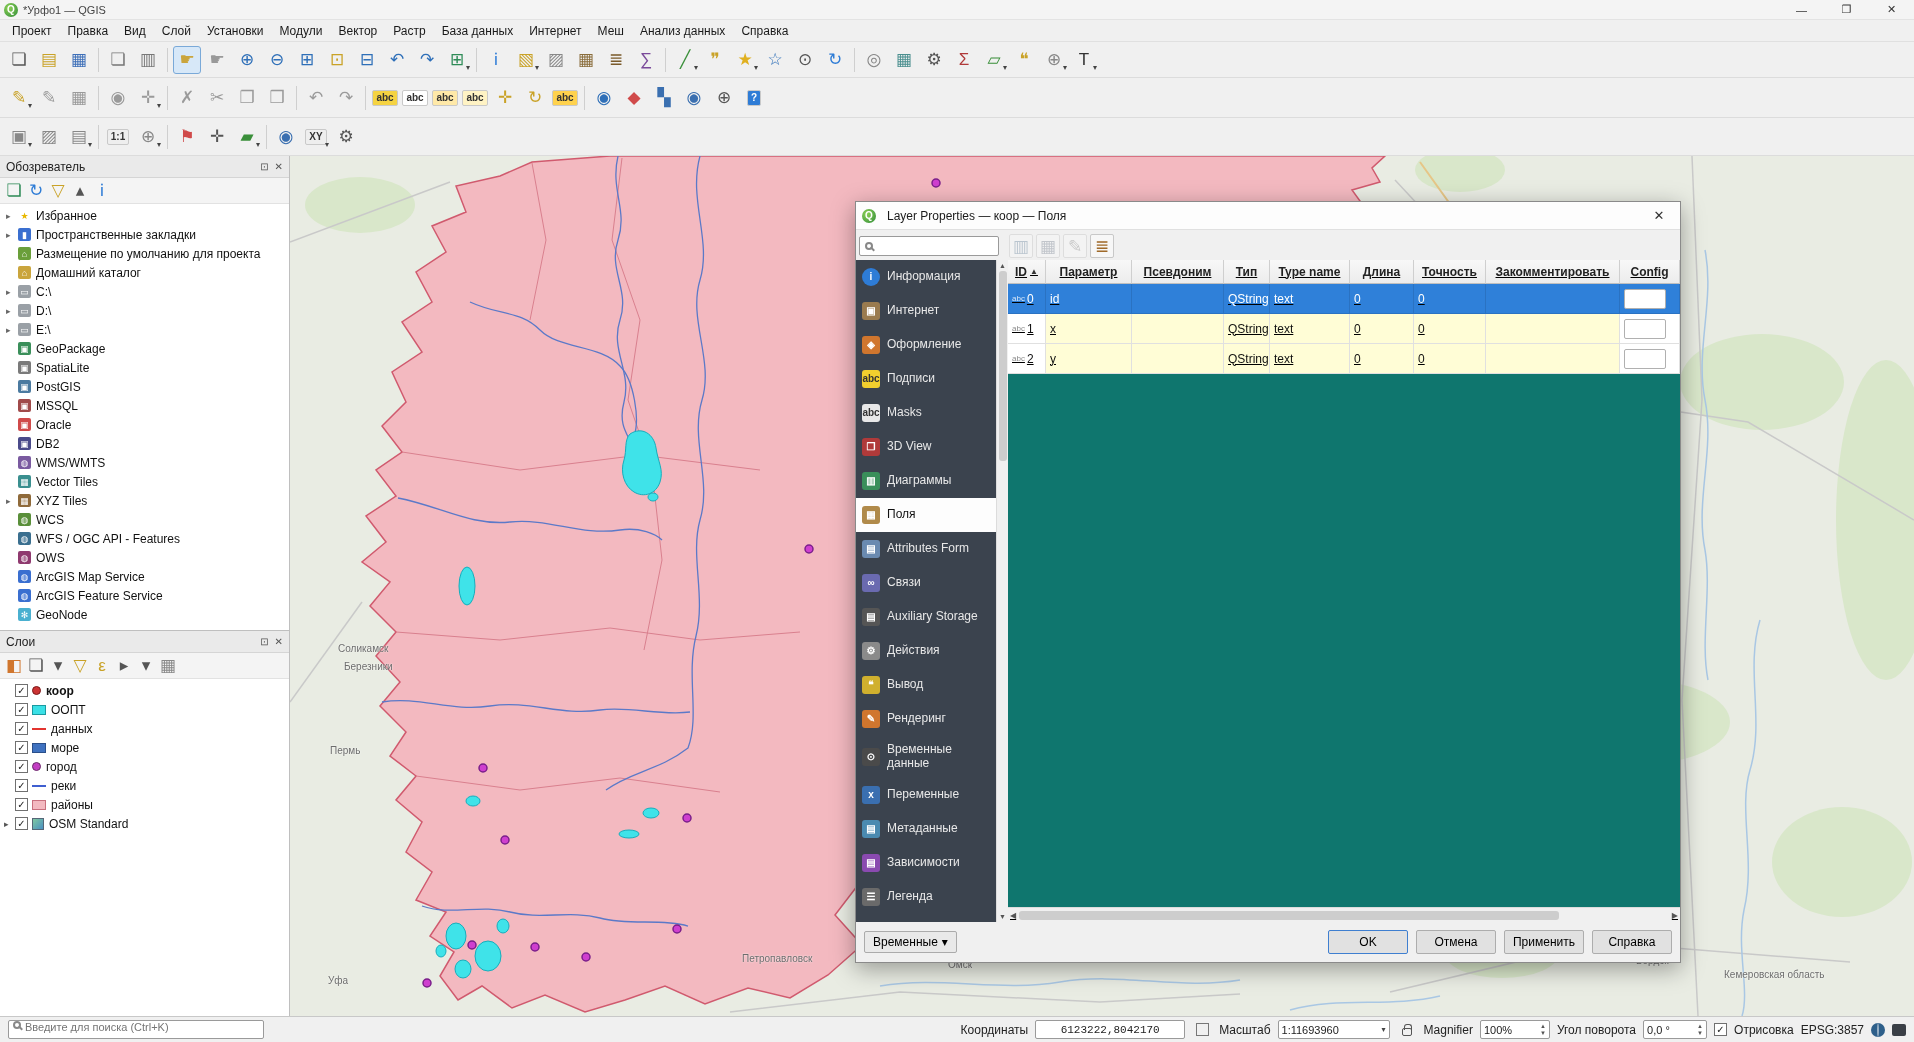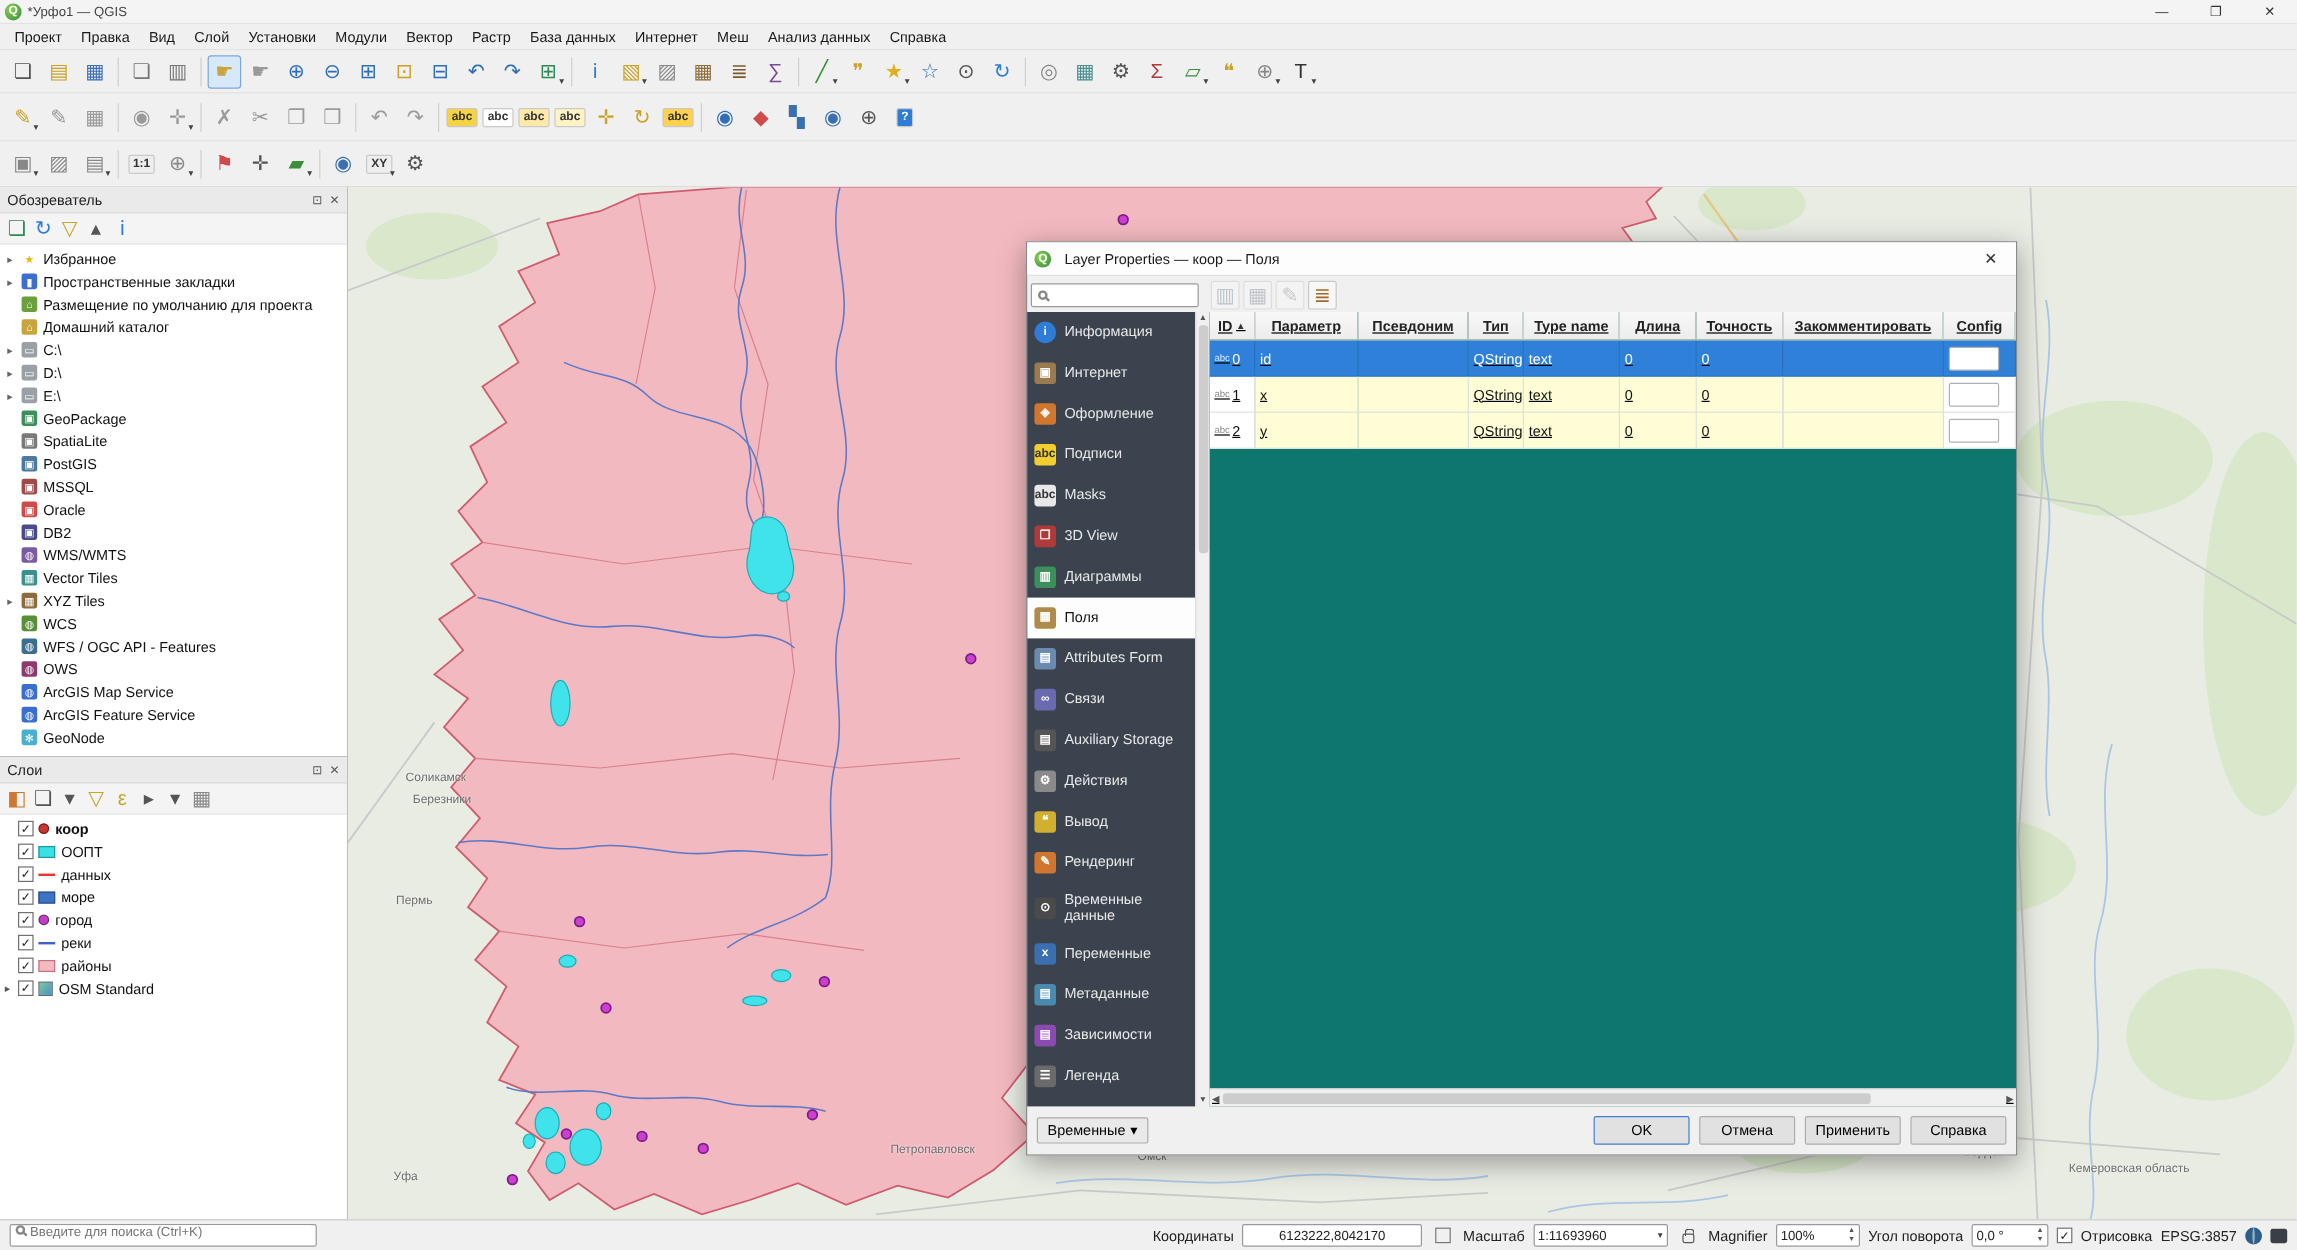--- a/index.html
+++ b/index.html
@@ -95,21 +95,21 @@
   .dlg-buttons { margin-left:auto; display:flex; gap:8px;}
   .dlg-buttons button { width:80px; height:24px; font-size:12px; background:#e1e1e1; border:1px solid #adadad; border-radius:2px; font-family:Liberation Sans, sans-serif;}
   .dlg-buttons button.default { border-color:#3f7fd0; }
 
   
   .statusbar { height:26px; flex:0 0 26px; background:#f0f0f0; border-top:1px solid #c8c8c8; display:flex; align-items:center; padding:0 8px; gap:7px; font-size:12px; color:#222;}
   .locator { width:256px; height:19px; background:#fff; border:1px solid #9a9a9a; border-radius:2px; display:flex; align-items:flex-start; padding:0 4px;}
   .locator input { border:none; outline:none; font-size:11px; width:100%; font-family:"Liberation Sans",sans-serif; color:#333;}
   .mag { width:8px; height:8px; border:2px solid #888; border-radius:50%; position:relative; margin-right:4px; flex:0 0 auto;}
   .mag:after { content:''; position:absolute; width:5px; height:2px; background:#888; transform:rotate(45deg); right:-4px; bottom:-2px;}
-  .sb-input { height:19px; background:#fff; border:1px solid #9a9a9a; border-radius:2px; font-size:11px; text-align:center; font-family:Liberation Sans, sans-serif; color:#222;}
+  .sb-input { height:19px; background:#fff; border:1px solid #9a9a9a; border-radius:2px; font-size:11px; text-align:center; font-family:Liberation Mono, monospace; color:#222;}
   .sb-combo { height:19px; background:#fff; border:1px solid #9a9a9a; border-radius:2px; display:flex; align-items:center; font-size:11px; padding:0 3px; gap:4px;}
   .sb-combo .dd { font-size:8px; color:#444;}
   .spin { display:flex; flex-direction:column; font-size:6px; line-height:1.1; color:#555;}
   .sb-icon-btn { width:20px; height:20px; display:flex; align-items:center; justify-content:center;}
   .extent-ic { width:13px; height:13px; border:1px solid #777; position:relative;}
   .lock { width:10px; height:8px; border:1px solid #555; border-radius:2px; position:relative; margin-top:4px;}
   .lock:before { content:''; position:absolute; top:-5px; left:1px; width:6px; height:5px; border:1px solid #555; border-bottom:none; border-radius:3px 3px 0 0;}
   .sb-check { width:13px; height:13px; border:1px solid #707070; background:#fff; display:flex; align-items:center; justify-content:center; font-size:10px;}
   .globe { width:14px; height:14px; border-radius:50%; background:#2e5f8a; position:relative;}
   .globe:after { content:''; position:absolute; left:6px; top:0; width:2px; height:14px; background:rgba(255,255,255,.5); border-radius:50%;}

